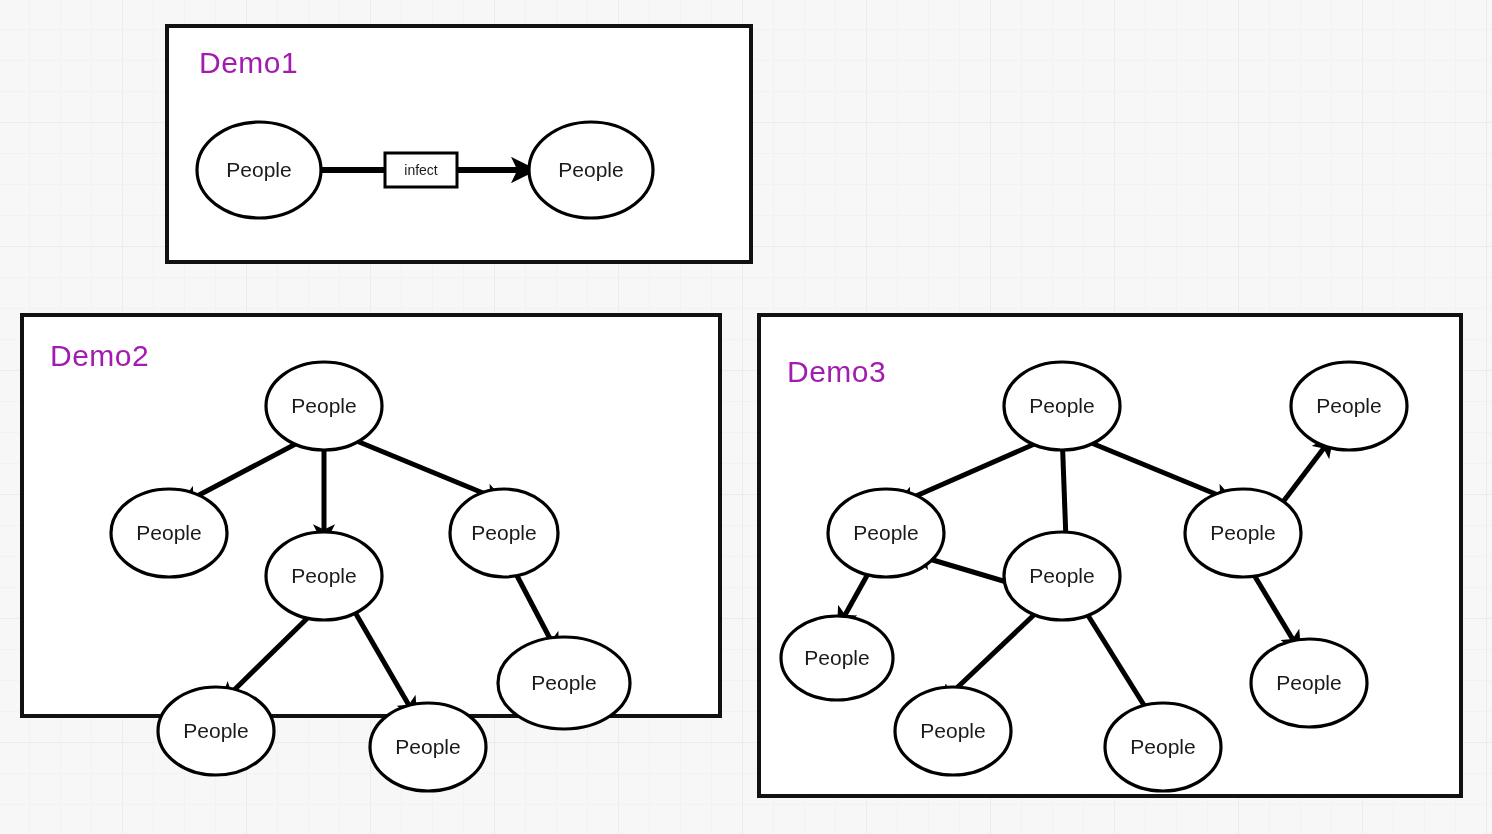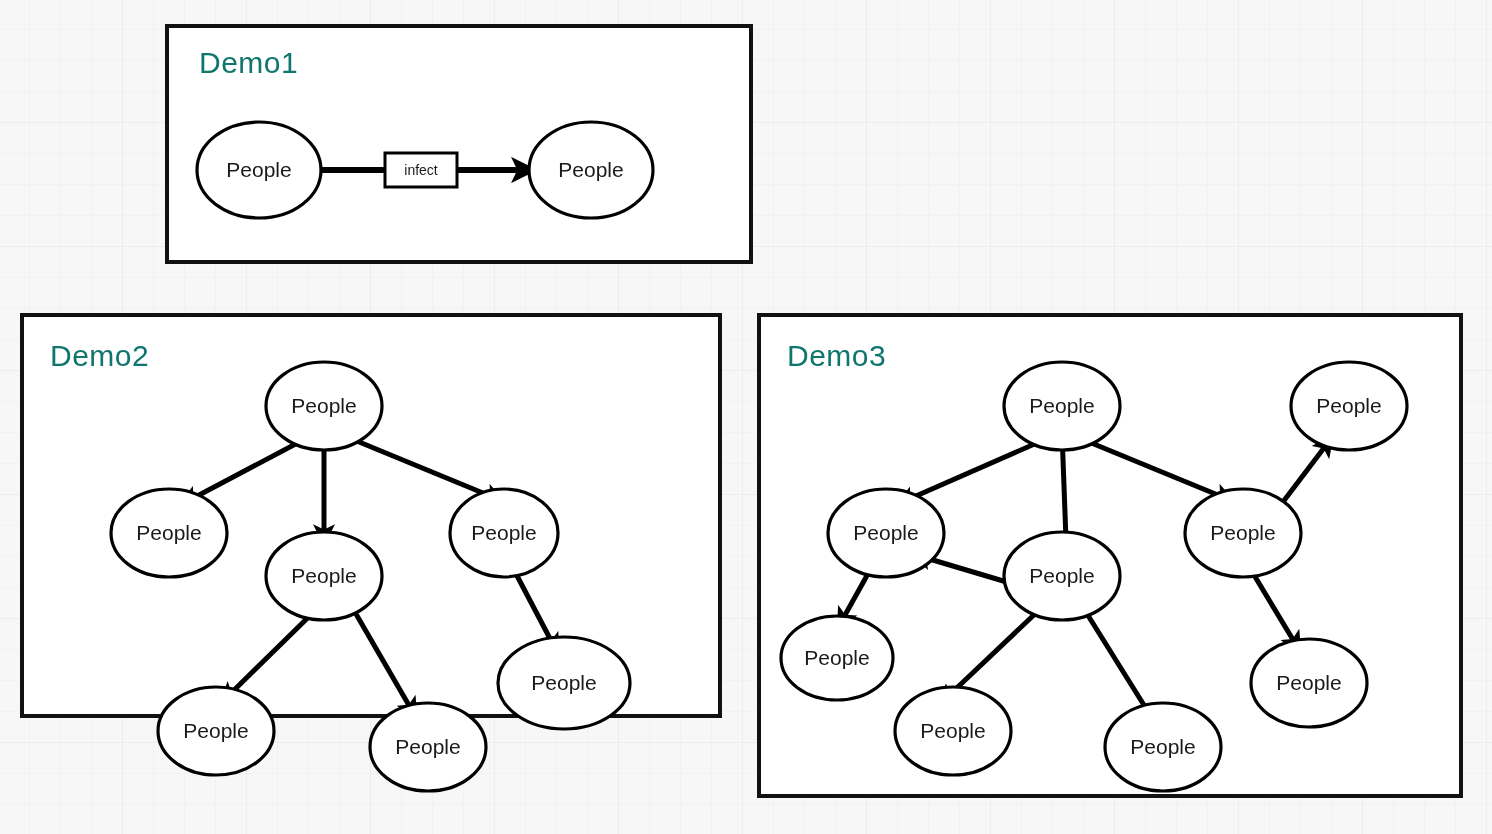--- a/index.html
+++ b/index.html
@@ -29,21 +29,21 @@
   .panel {
     position: absolute;
     background: #ffffff;
     border: 4px solid #111111;
     box-sizing: border-box;
   }
 
   .panel-title {
     position: absolute;
     font-size: 30px;
-    color: #0f766e;
+    color: #a21caf;
     letter-spacing: 0.5px;
     white-space: nowrap;
     font-family: "Liberation Sans", sans-serif;
   }
 
   .graph-svg {
     position: absolute;
     left: 0;
     top: 0;
     width: 100%;
@@ -159,21 +159,21 @@
       <g>
         <ellipse cx="428" cy="747" rx="58" ry="44" class="node-ellipse"></ellipse>
         <text x="428" y="748" class="node-label">People</text>
       </g>
       <g>
         <ellipse cx="564" cy="683" rx="66" ry="46" class="node-ellipse"></ellipse>
         <text x="564" y="684" class="node-label">People</text>
       </g>
     </svg>
     <div class="panel" style="left: 757px; top: 313px; width: 706px; height: 485px;">
-      <div class="panel-title" style="left: 26px; top: 22px; text-align: center;">Demo3</div>
+      <div class="panel-title" style="left: 26px; top: 38px; text-align: center;">Demo3</div>
     </div>
     <svg class="graph-svg" width="1492" height="834" style="position: absolute; left: 0px; top: 0px;">
       <defs>
         <marker id="arrow-demo3" viewBox="0 0 10 10" refX="7.2" refY="5" markerWidth="4.4" markerHeight="4.4" orient="auto-start-reverse">
           <path d="M 0 0 L 10 5 L 0 10 L 2.4 5 z" fill="#000000"></path>
         </marker>
       </defs>
       <line x1="1055" y1="435" x2="900" y2="503" class="edge-line-thin" marker-end="url(#arrow-demo3)"></line>
       <line x1="1066" y1="540" x2="1062" y2="432" class="edge-line-thin" marker-end="url(#arrow-demo3)"></line>
       <line x1="1072" y1="435" x2="1230" y2="500" class="edge-line-thin" marker-end="url(#arrow-demo3)"></line>

